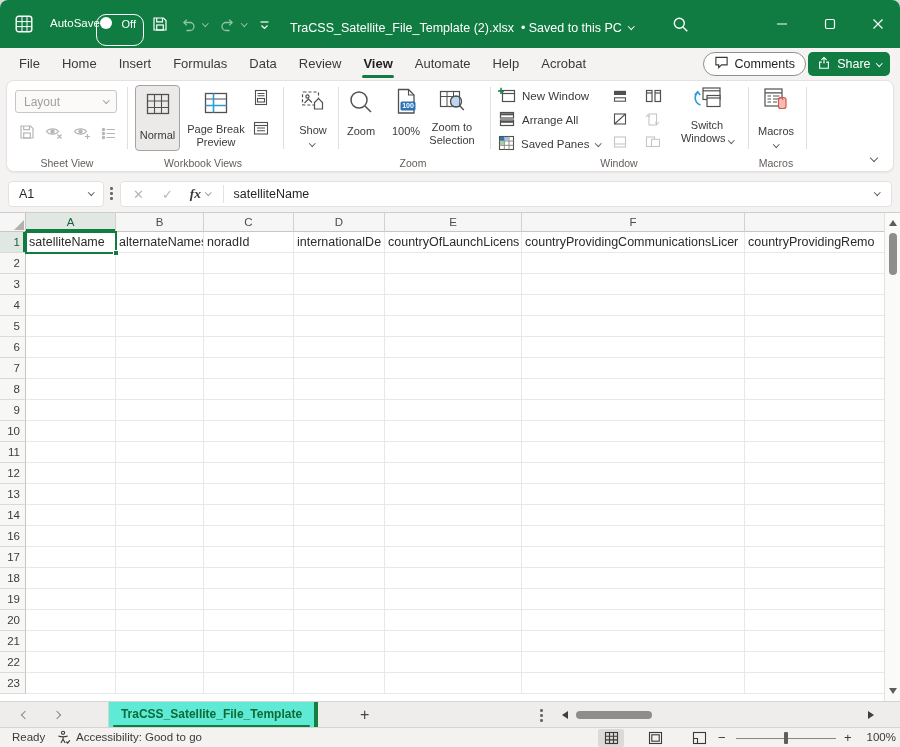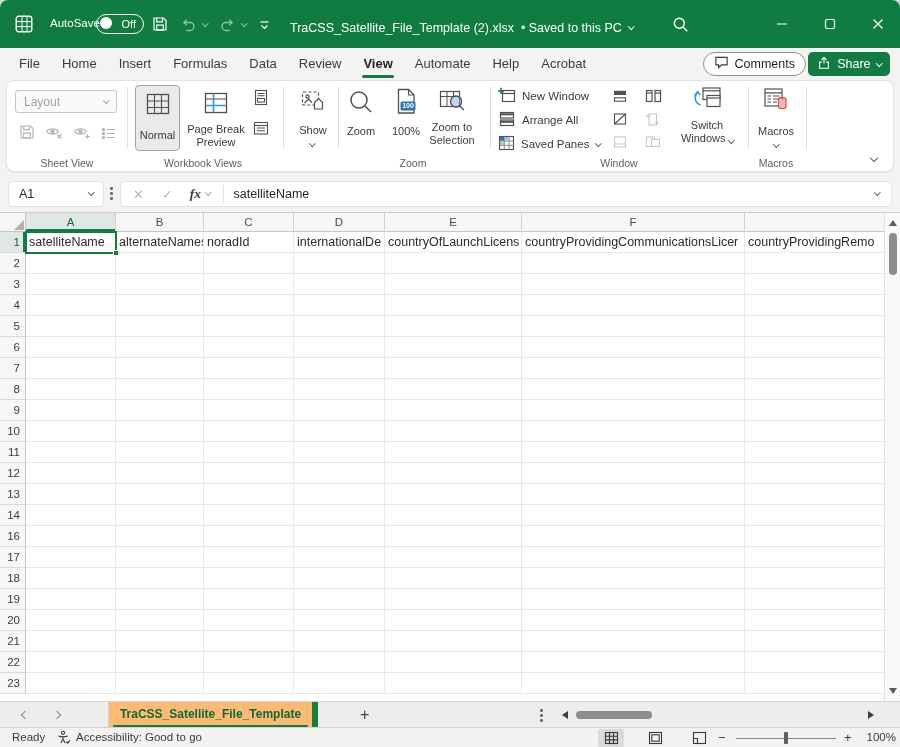--- a/index.html
+++ b/index.html
@@ -9,21 +9,21 @@
   *{margin:0;padding:0;box-sizing:border-box;font-family:"Liberation Sans",sans-serif}
   body{background:#d9d9d9}
   #app{position:relative;width:900px;height:747px;background:var(--bg);overflow:hidden;border-radius:8px 8px 0 0}
   .abs{position:absolute}
   .chv{display:inline-block;width:6px;height:6px;border-right:1.4px solid currentColor;border-bottom:1.4px solid currentColor;transform:rotate(45deg)}
   .chv.s{width:4.5px;height:4.5px;border-width:1.2px}
   .chv.l{transform:rotate(135deg)}.chv.r{transform:rotate(-45deg)}
   
   #titlebar{position:absolute;left:0;top:0;width:900px;height:48px;background:var(--green);color:#fff}
   #titlebar .t{font-size:12.5px;color:#fff;white-space:nowrap}
-  .toggle{position:absolute;left:96px;top:14px;width:48px;height:20px;border:1.5px solid #fff;border-radius:10px}
+  .toggle{position:absolute;left:96px;top:14px;width:48px;height:32px;border:1.5px solid #fff;border-radius:10px}
   .toggle .knob{position:absolute;left:2.5px;top:2.2px;width:12px;height:12px;border-radius:50%;background:#fff}
   .toggle .st{position:absolute;right:7px;top:2.5px;font-size:11px;color:#fff}
   .capbtn{position:absolute;top:0;width:34px;height:48px;display:flex;align-items:center;justify-content:center}
   
   #tabrow{position:absolute;left:0;top:48px;width:900px;height:32px;background:var(--bg)}
   .tabs{position:absolute;left:8px;top:0;display:flex;height:32px}
   .rtab{padding:0 11px;font-size:13px;color:var(--ink);line-height:31px;position:relative;cursor:default}
   .rtab.active{font-weight:700;color:#1f1f1f}
   .rtab.active::after{content:"";position:absolute;left:10px;right:10px;bottom:2px;height:3px;border-radius:2px;background:var(--green)}
   #commentsBtn{position:absolute;right:94px;top:4px;height:24px;padding:0 10px;border:1px solid #90908e;border-radius:13px;background:#fff;display:flex;align-items:center;gap:6px;font-size:12.5px;color:#252423}
@@ -50,21 +50,21 @@
   #selbox{position:absolute;left:25px;top:18px;width:92px;height:23px;border:2px solid var(--green);pointer-events:none}
   #selbox .fh{position:absolute;right:-4px;bottom:-4px;width:6px;height:6px;background:var(--green);border:1px solid #fff}
   
   #vscroll{position:absolute;right:0;top:212px;width:16px;height:489px;background:#FAFAF9;border-left:1px solid #E4E2E0;border-top:1px solid #D0CECC}
   .tri-u{width:0;height:0;border-left:4px solid transparent;border-right:4px solid transparent;border-bottom:6px solid #5f5d5b}
   .tri-d{width:0;height:0;border-left:4px solid transparent;border-right:4px solid transparent;border-top:6px solid #5f5d5b}
   .tri-l{width:0;height:0;border-top:4px solid transparent;border-bottom:4px solid transparent;border-right:6px solid #3f3e3d}
   .tri-r{width:0;height:0;border-top:4px solid transparent;border-bottom:4px solid transparent;border-left:6px solid #3f3e3d}
   
   #sheetbar{position:absolute;left:0;top:701px;width:900px;height:26px;background:#EFEDEC;border-top:1px solid #D6D4D2}
-  #activeTab{position:absolute;left:108px;top:0;width:210px;height:26px;background:#fdba74;border-left:1px solid #D6D4D2;border-right:6px solid #15803d;text-align:center;font-size:12px;font-weight:700;color:var(--greendk);line-height:25px;white-space:nowrap;overflow:hidden}
+  #activeTab{position:absolute;left:108px;top:0;width:210px;height:26px;background:#5eead4;border-left:1px solid #D6D4D2;border-right:4px solid #15803d;text-align:center;font-size:12px;font-weight:700;color:var(--greendk);line-height:25px;white-space:nowrap;overflow:hidden}
   #activeTab::after{content:"";position:absolute;left:4px;right:4px;bottom:1px;height:2.5px;border-radius:2px;background:var(--green)}
   .dotcol{display:flex;flex-direction:column;gap:2.5px}
   .dotcol i{width:2.5px;height:2.5px;border-radius:50%;background:#6b6967}
   
   #statusbar{position:absolute;left:0;top:727px;width:900px;height:20px;background:#F4F2F1;border-top:1px solid #D6D4D2;font-size:11.5px;color:#3b3a39}
   .viewbtn{position:absolute;top:1px;width:26px;height:18px;display:flex;align-items:center;justify-content:center;border-radius:2px}
   .viewbtn.sel{background:#DCDAD8}
 </style>
 </head>
 <body>

